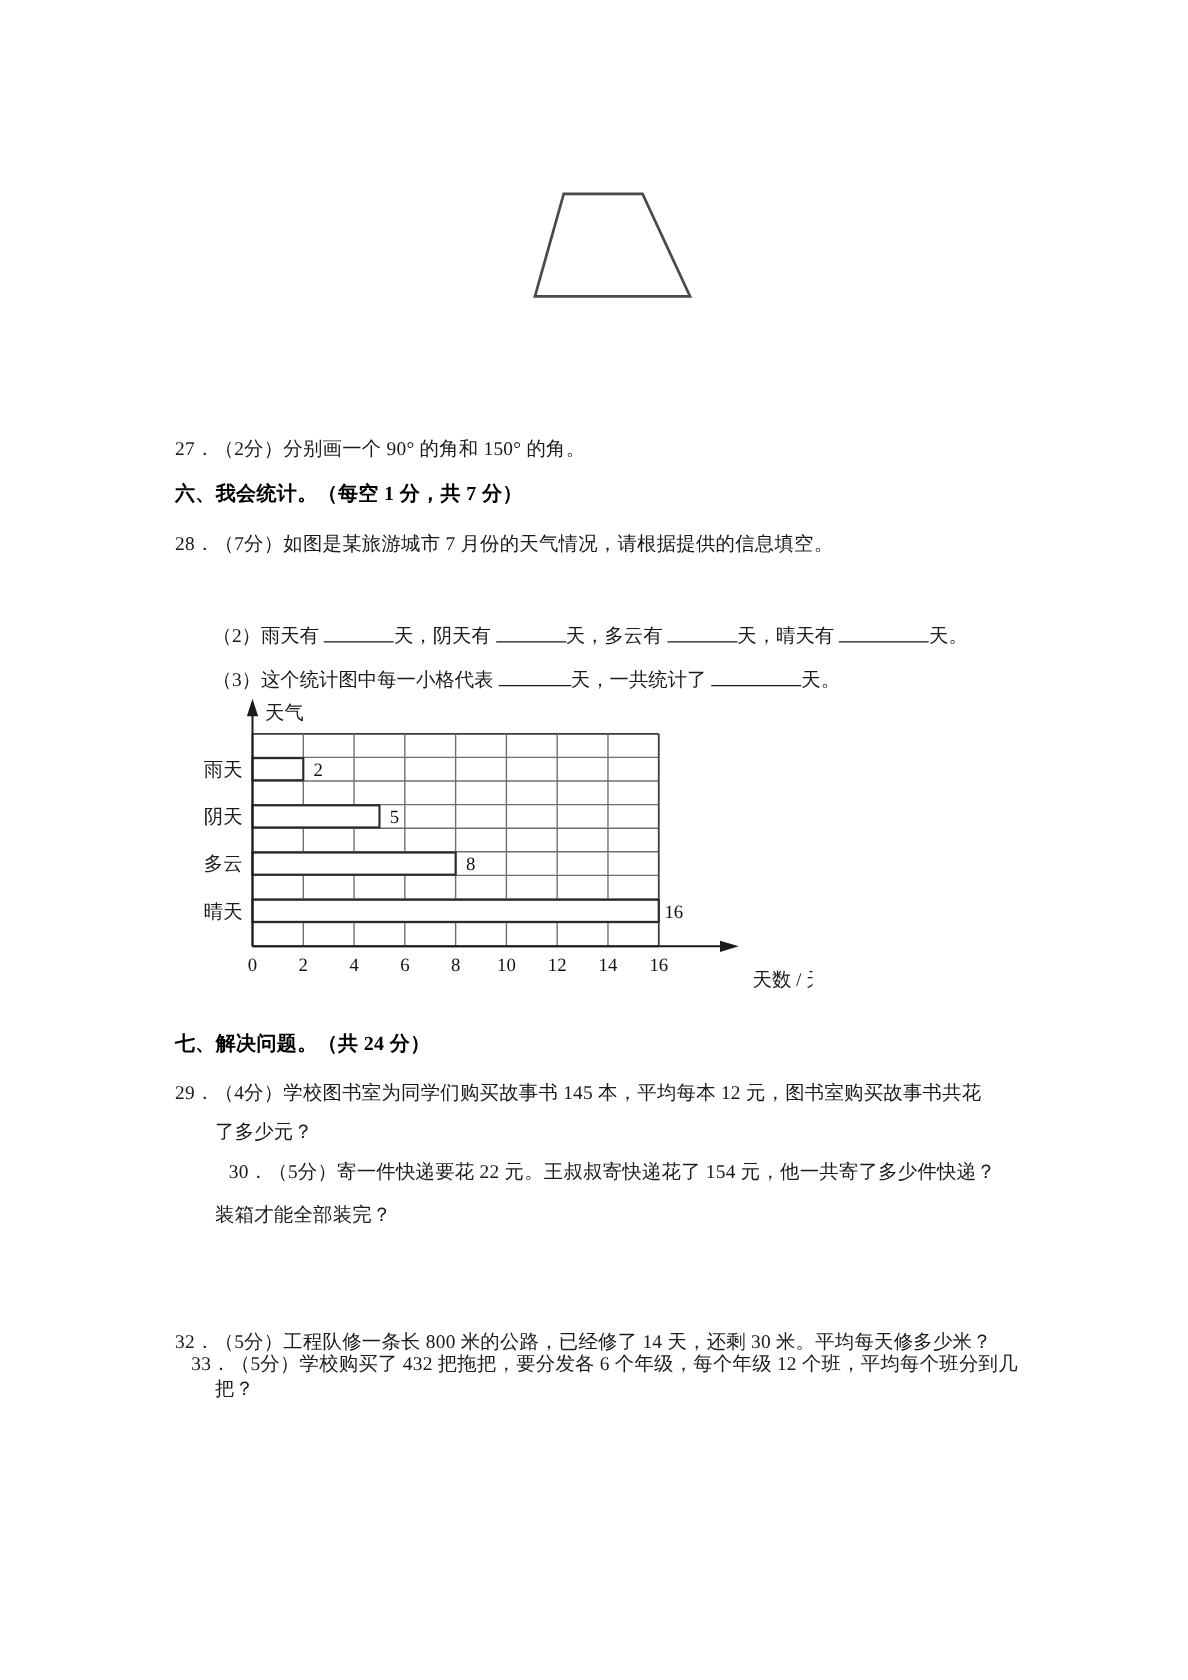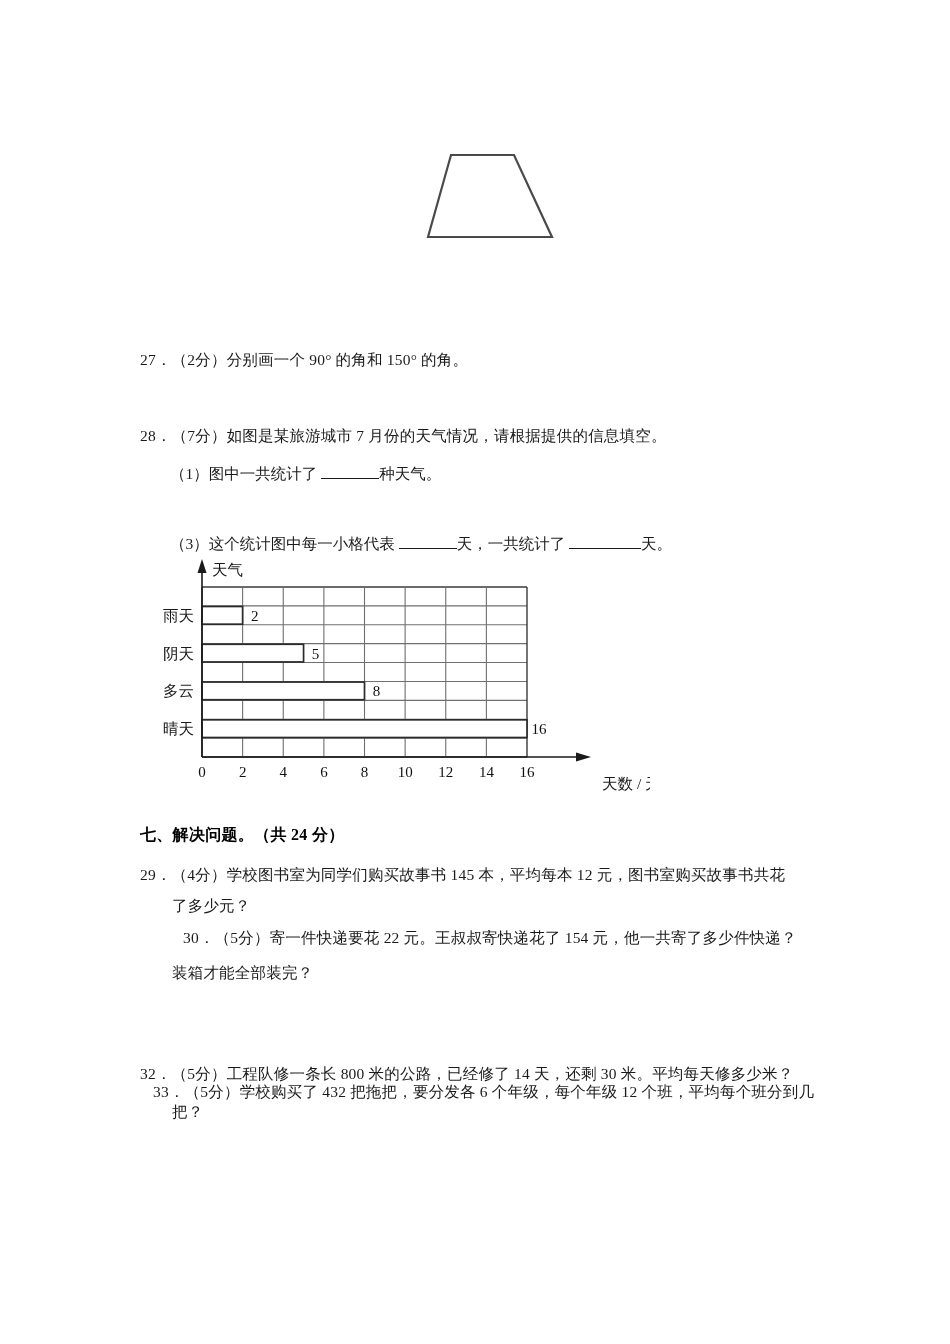--- a/index.html
+++ b/index.html
@@ -107,30 +107,34 @@
   <div class="trapezoid-wrap">
     <svg width="150" height="105" viewBox="0 0 150 105">
       <polygon points="13,92 36,10 99,10 137,92" fill="#ffffff" stroke="#4a4a4a" stroke-width="2.2" stroke-linejoin="miter"></polygon>
     </svg>
   </div>
 
   <div class="q-line" style="left:140px; top:348px;">
     <span>27．</span><span>（2分）</span><span>分别画一个 90°  的角和 150°  的角。</span>
   </div>
 
+  <div class="section-head" style="left:140px; top:385px;">六、我会统计。（每空 1 分，共 7 分）</div>
 
   <div class="q-line" style="left:140px; top:424px;">
     <span>28．</span><span>（7分）</span><span>如图是某旅游城市 7 月份的天气情况，请根据提供的信息填空。</span>
   </div>
 
-  <div class="sub-item" style="left:170px; top:462px;">
-    <span>（1）图中一共统计了</span>
-    <span class="blank b-md"></span><span>种天气。</span>
-  </div>
-
+
+  <div class="sub-item" style="left:170px; top:497px;">
+    <span>（2）雨天有</span>
+    <span class="blank b-sm"></span><span>天，阴天有</span>
+    <span class="blank b-sm"></span><span>天，多云有</span>
+    <span class="blank b-sm"></span><span>天，晴天有</span>
+    <span class="blank b-lg"></span><span>天。</span>
+  </div>
 
   <div class="sub-item" style="left:170px; top:532px;">
     <span>（3）这个统计图中每一小格代表</span>
     <span class="blank b-md"></span><span>天，一共统计了</span>
     <span class="blank b-lg"></span><span>天。</span>
   </div>
 
   <div class="chart">
     <svg id="chart-svg" width="500" height="262" viewBox="0 0 500 262">
         <line x1="52" y1="42" x2="377" y2="42" class="grid-outer"></line>

